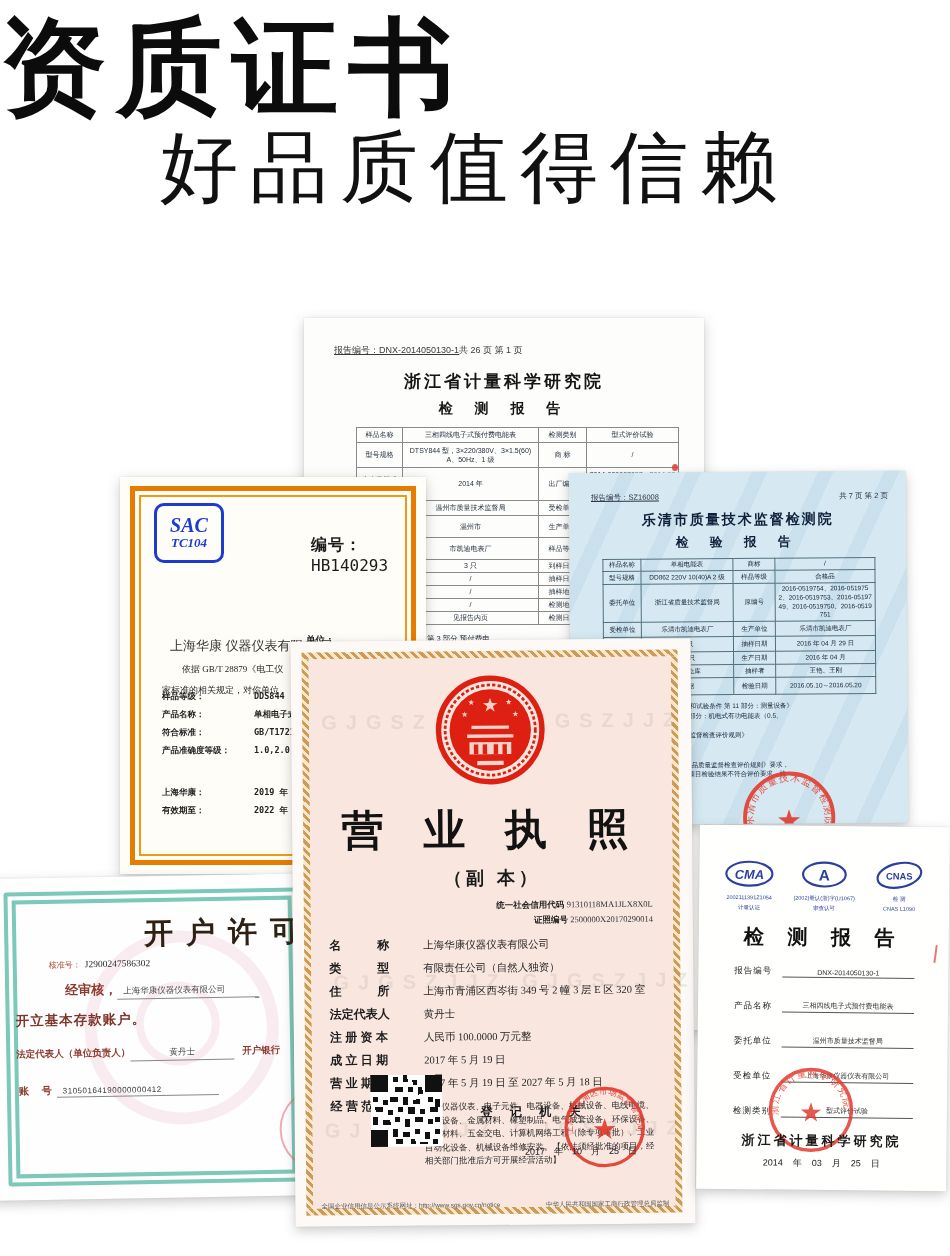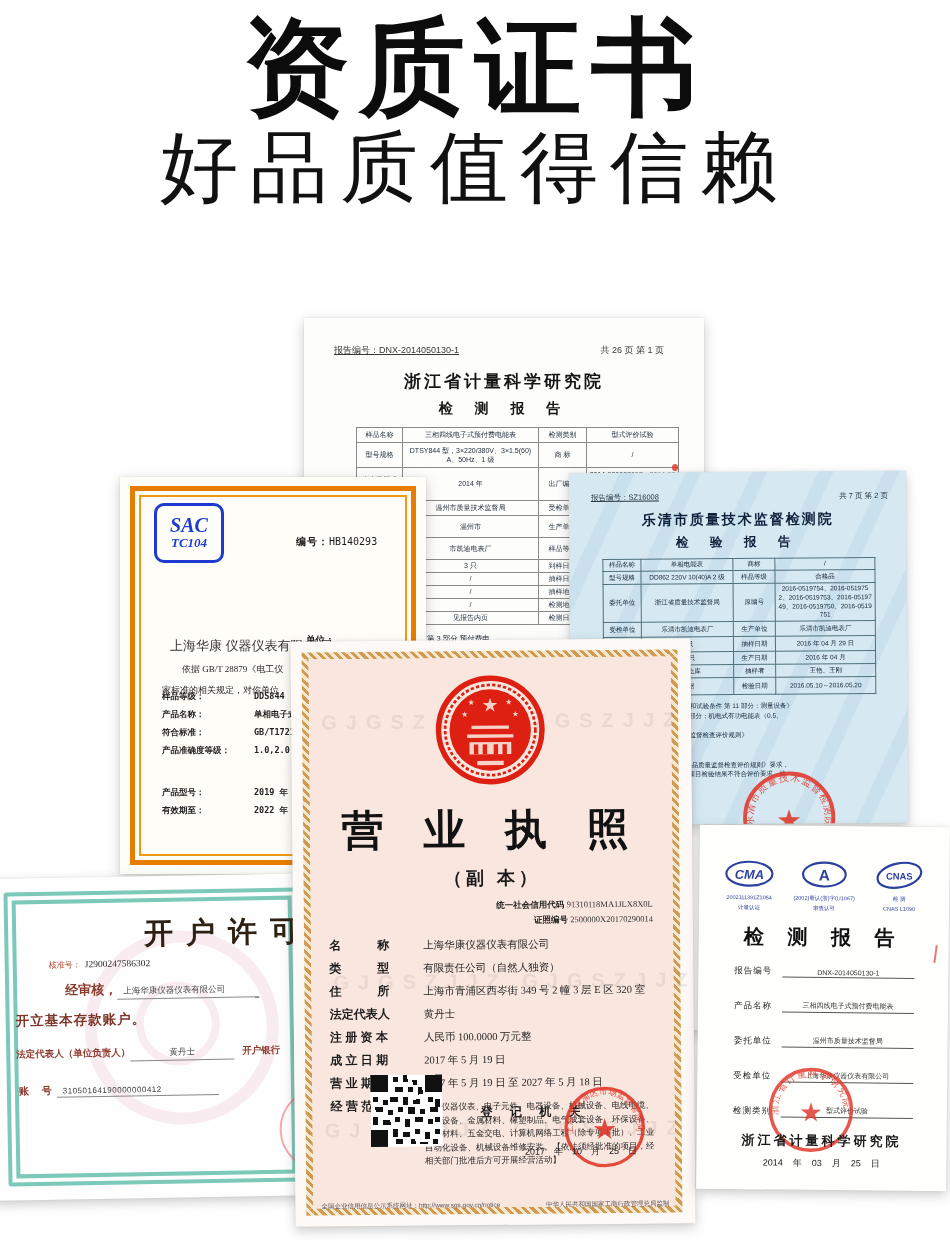--- a/index.html
+++ b/index.html
@@ -2,33 +2,33 @@
 <html><head>
 <meta charset="utf-8">
 <style>
   html,body{margin:0;padding:0;}
   body{width:950px;height:1256px;position:relative;overflow:hidden;background:#ffffff;
        font-family:"Liberation Sans","DejaVu Sans",sans-serif;color:#222;}
   .serif{font-family:"Liberation Serif","DejaVu Serif",serif;}
   .mono{font-family:"DejaVu Sans Mono","Liberation Mono",monospace;}
   .abs{position:absolute;}
   
-  #hdr-title{margin:0;padding-top:8px;text-align:center;font-size:106px;line-height:1.12;
+  #hdr-title{margin:0;padding-top:8px;text-align:left;font-size:106px;line-height:1.12;
              font-weight:900;letter-spacing:10px;color:#0c0c0c;}
   #hdr-sub{margin:0;text-align:center;font-size:78px;line-height:1.05;font-weight:500;
            letter-spacing:12px;color:#111;}
   
   .paper{position:absolute;background:#fff;box-shadow:0 4px 12px rgba(70,70,70,.28),0 0 2px rgba(0,0,0,.10);
          overflow:hidden;}
   table.ctable{border-collapse:collapse;table-layout:fixed;}
   table.ctable td{border:1px solid #8a8a8a;padding:1px 2px;text-align:center;vertical-align:middle;
                   word-break:break-all;line-height:1.35;}
   
   #cert-top{left:304px;top:318px;width:400px;height:712px;z-index:1;background:#fdfdfc;}
-  #cert-top .head{display:flex;justify-content:space-between;margin:26px 40px 0 30px;font-size:9px;color:#3a3a3a;}
+  #cert-top .head{display:flex;margin:26px 40px 0 30px;font-size:9px;color:#3a3a3a;}
   #cert-top .head .no{text-decoration:underline;}
   #cert-top .org{margin-top:13px;text-align:center;font-size:17px;font-weight:bold;letter-spacing:3px;color:#161616;}
   #cert-top .doc{margin-top:7px;text-align:center;font-size:14px;font-weight:bold;letter-spacing:9px;color:#161616;}
   #cert-top table{margin:9px 0 0 52px;width:322px;font-size:7px;color:#24303d;}
   #cert-top .stds{margin:8px 0 0 30px;width:345px;font-size:7.5px;line-height:1.55;color:#1e2833;}
   #ct-reddot{left:368px;top:146px;width:6px;height:7px;background:#e23b30;border-radius:50%;opacity:.85;}
   
   #cert-blue{left:570px;top:472px;width:337px;height:352px;z-index:2;background:#d6e9f2;
              transform:rotate(-.4deg);
              background-image:repeating-linear-gradient(115deg,rgba(255,255,255,0) 0 46px,rgba(160,195,220,.22) 46px 60px);}
@@ -41,21 +41,21 @@
   #cert-blue .stds{margin:6px 0 0 20px;width:302px;font-size:6.5px;line-height:1.5;color:#16243a;}
   
   #cert-sac{left:120px;top:477px;width:306px;height:397px;z-index:3;background:#fffdf8;}
   #sac-frame1{position:absolute;left:10px;top:9px;right:10px;bottom:9px;border:5px solid #e67c00;}
   #sac-frame2{position:absolute;left:19px;top:18px;right:19px;bottom:18px;border:2px solid #f09a14;}
   #sac-logo{left:34px;top:26px;width:64px;height:54px;border:3px solid #1d3bd1;border-radius:10px;
             display:flex;flex-direction:column;align-items:center;justify-content:center;
             color:#1d3bd1;font-style:italic;font-weight:900;font-family:"Liberation Serif","DejaVu Serif",serif;}
   #sac-logo .l1{font-size:20px;line-height:1;}
   #sac-logo .l2{font-size:13px;line-height:1.2;}
-  #sac-no{left:168px;top:58px;font-size:10px;color:#1c1c1c;padding-left:8px;}
+  #sac-no{left:183px;top:58px;font-size:16px;color:#1c1c1c;padding-left:8px;}
   #sac-no b{letter-spacing:1px;}
   #sac-titlerow{left:0;top:112px;width:100%;display:flex;align-items:center;justify-content:center;gap:10px;}
   .deco-bar{width:58px;height:8px;background:repeating-linear-gradient(180deg,#b9b9b9 0 2px,rgba(0,0,0,0) 2px 4px);}
   #sac-title{font-size:19px;font-weight:bold;letter-spacing:5px;color:#141414;}
   #sac-company{left:50px;top:160px;font-size:13px;color:#333;}
   #sac-unit{left:186px;top:157px;font-size:9.5px;font-weight:bold;color:#222;}
   #sac-body{left:42px;top:182px;width:256px;font-size:9px;line-height:2.35;color:#232323;}
   #sac-body .i{text-indent:20px;}
   .sac-row{height:18px;font-size:8.5px;color:#232323;}
   .sac-row .lab{display:inline-block;width:92px;font-weight:bold;font-family:"Liberation Serif","DejaVu Serif",serif;}
@@ -329,21 +329,21 @@
     <div class="i">依据 GB/T 28879《电工仪</div>
     <div>家标准的相关规定，对你单位</div>
   </div>
   <div class="abs" id="sac-fields">
     <div class="sac-row"><span class="lab">样品等级：</span><span class="val">DDS844</span></div>
     <div class="sac-row"><span class="lab">产品名称：</span><span class="val">单相电子式电</span></div>
     <div class="sac-row"><span class="lab">符合标准：</span><span class="val">GB/T17215.321</span></div>
     <div class="sac-row"><span class="lab">产品准确度等级：</span><span class="val">1.0,2.0</span></div>
   </div>
   <div class="abs" id="sac-dates">
-    <div class="sac-row"><span class="lab">产品型号：</span><span class="val">2019 年 01 月 0</span></div>
+    <div class="sac-row"><span class="lab">上海华康：</span><span class="val">2019 年 01 月 0</span></div>
     <div class="sac-row"><span class="lab">有效期至：</span><span class="val">2022 年 01 月 0</span></div>
   </div>
 </div>
 
 <div class="paper" id="cert-bank">
   <div id="bank-frame"></div>
   <div class="bank-ring" id="bank-ring1"></div>
   <div class="bank-ring" id="bank-ring2"></div>
   <div class="abs" id="bank-sealcut" style="border-radius:50%"></div>
   <div class="abs" id="bank-title">开户许可证</div>

